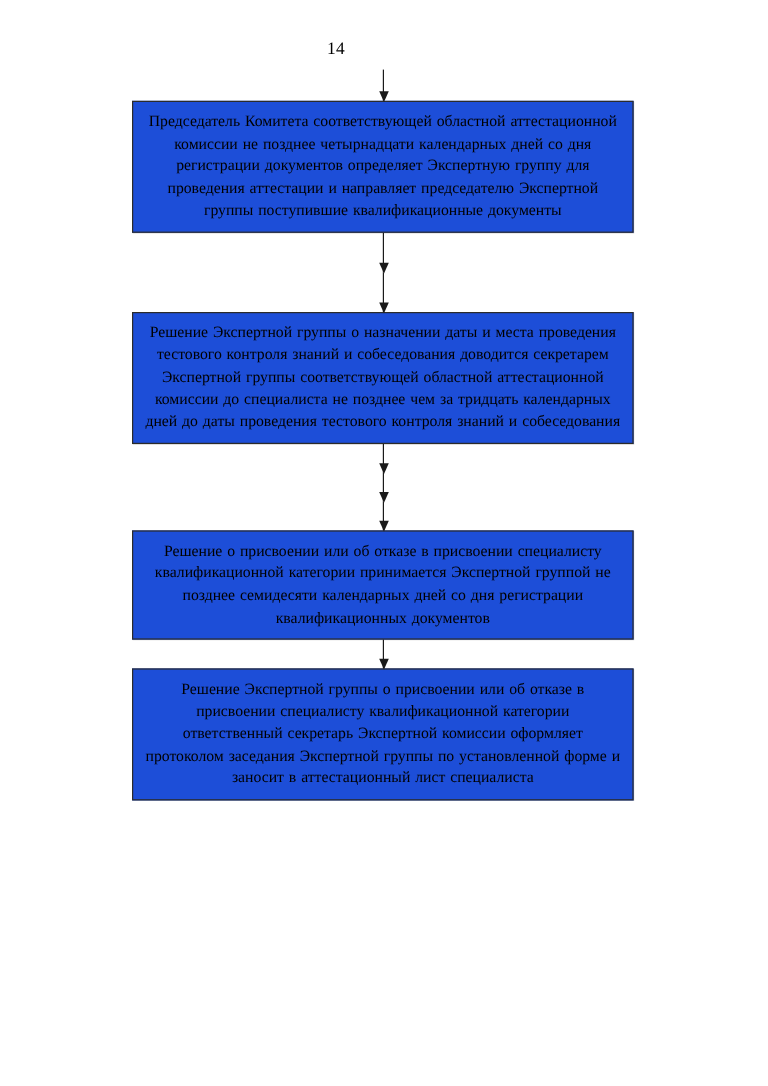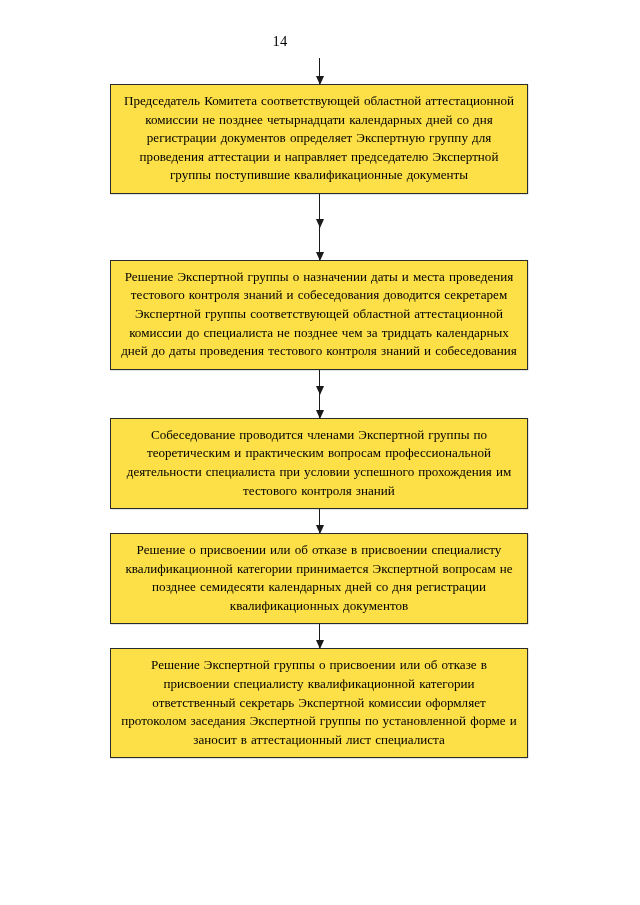--- a/index.html
+++ b/index.html
@@ -68,21 +68,21 @@
   }
   .connector.c-top .stem { height: 26px; }
   .connector.c-mid .stem { height: 33px; }
   .connector.c-plain .stem { height: 24px; }
 
   
   .node {
     border: 1px solid #2b2b2b;
     box-sizing: border-box;
     width: 100%;
-    background: #fde047;
+    background: #1d4ed8;
     padding: 7px 10px 8px 10px;
     text-align: center;
     font-size: 13.1px;
     line-height: 1.42;
     box-shadow: 0.5px 0.5px 0 rgba(0,0,0,0.22);
   }
   .node p {
     margin: 0;
     text-align: center;
     word-spacing: 0.8px;
@@ -120,30 +120,27 @@
 
     <div class="connector arrow c-plain">
       <div class="stem"></div>
     </div>
 
 
     <div class="connector arrow c-plain">
       <div class="stem"></div>
     </div>
 
-    <div class="node">
-      <p>Собеседование проводится членами Экспертной группы по теоретическим и практическим вопросам профессиональной деятельности специалиста при условии успешного прохождения им тестового контроля знаний</p>
-    </div>
 
     <div class="connector arrow c-plain">
       <div class="stem"></div>
     </div>
 
     <div class="node">
-      <p>Решение о присвоении или об отказе в присвоении специалисту квалификационной категории принимается Экспертной вопросам не позднее семидесяти календарных дней со дня регистрации квалификационных документов</p>
+      <p>Решение о присвоении или об отказе в присвоении специалисту квалификационной категории принимается Экспертной группой не позднее семидесяти календарных дней со дня регистрации квалификационных документов</p>
     </div>
 
     <div class="connector arrow c-plain">
       <div class="stem"></div>
     </div>
 
     <div class="node">
       <p>Решение Экспертной группы о присвоении или об отказе в присвоении специалисту квалификационной категории ответственный секретарь Экспертной комиссии оформляет протоколом заседания Экспертной группы по установленной форме и заносит в аттестационный лист специалиста</p>
     </div>
 

